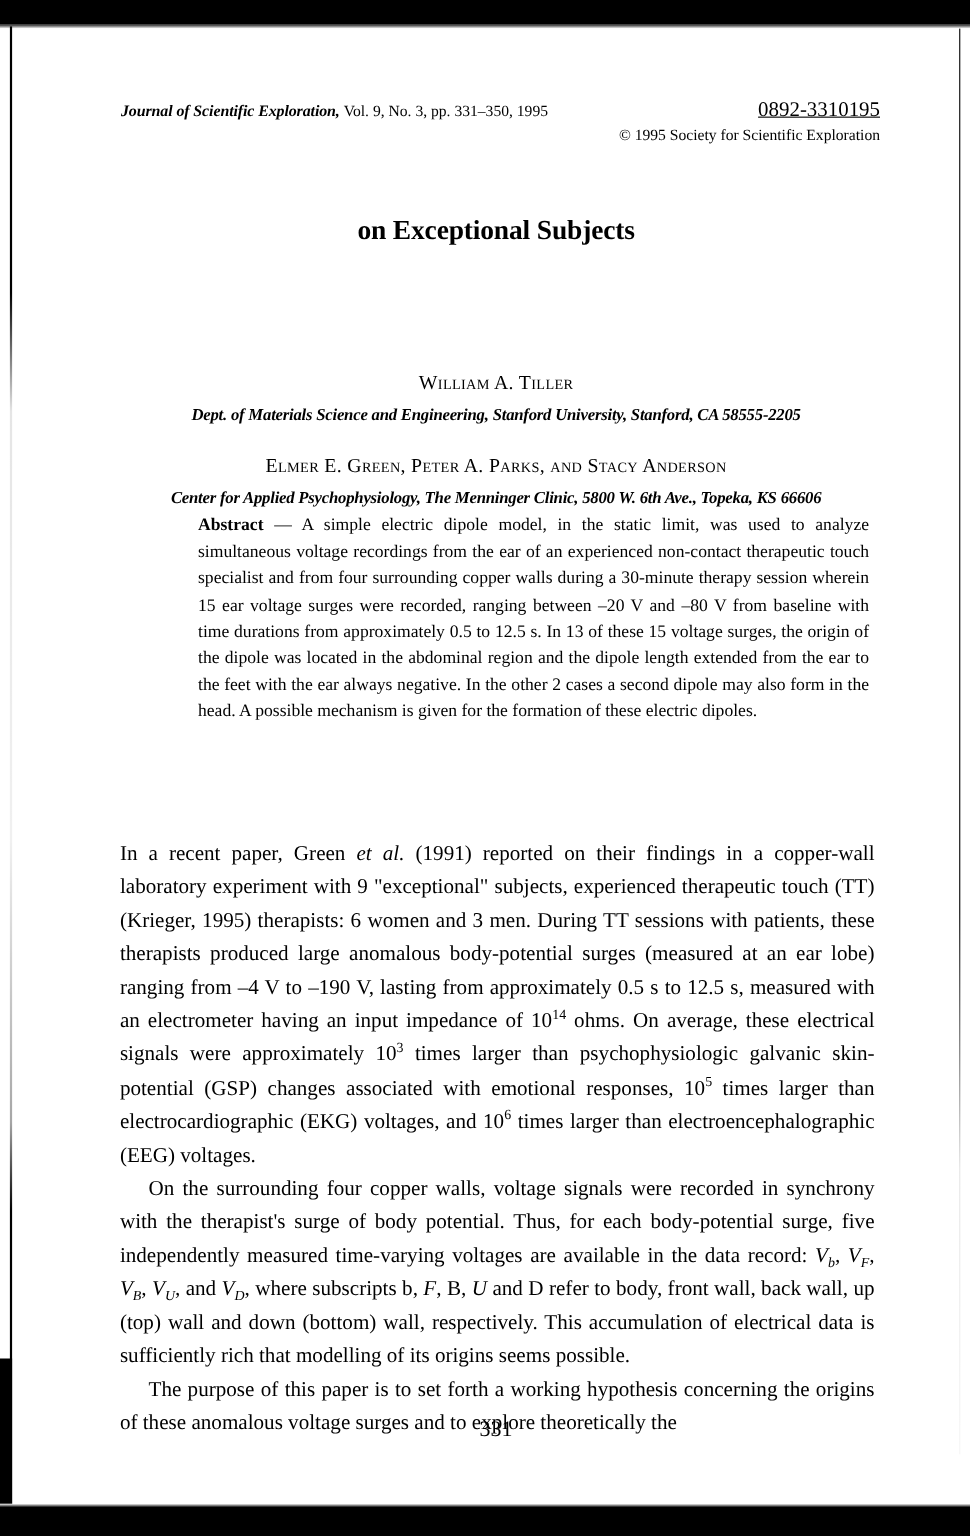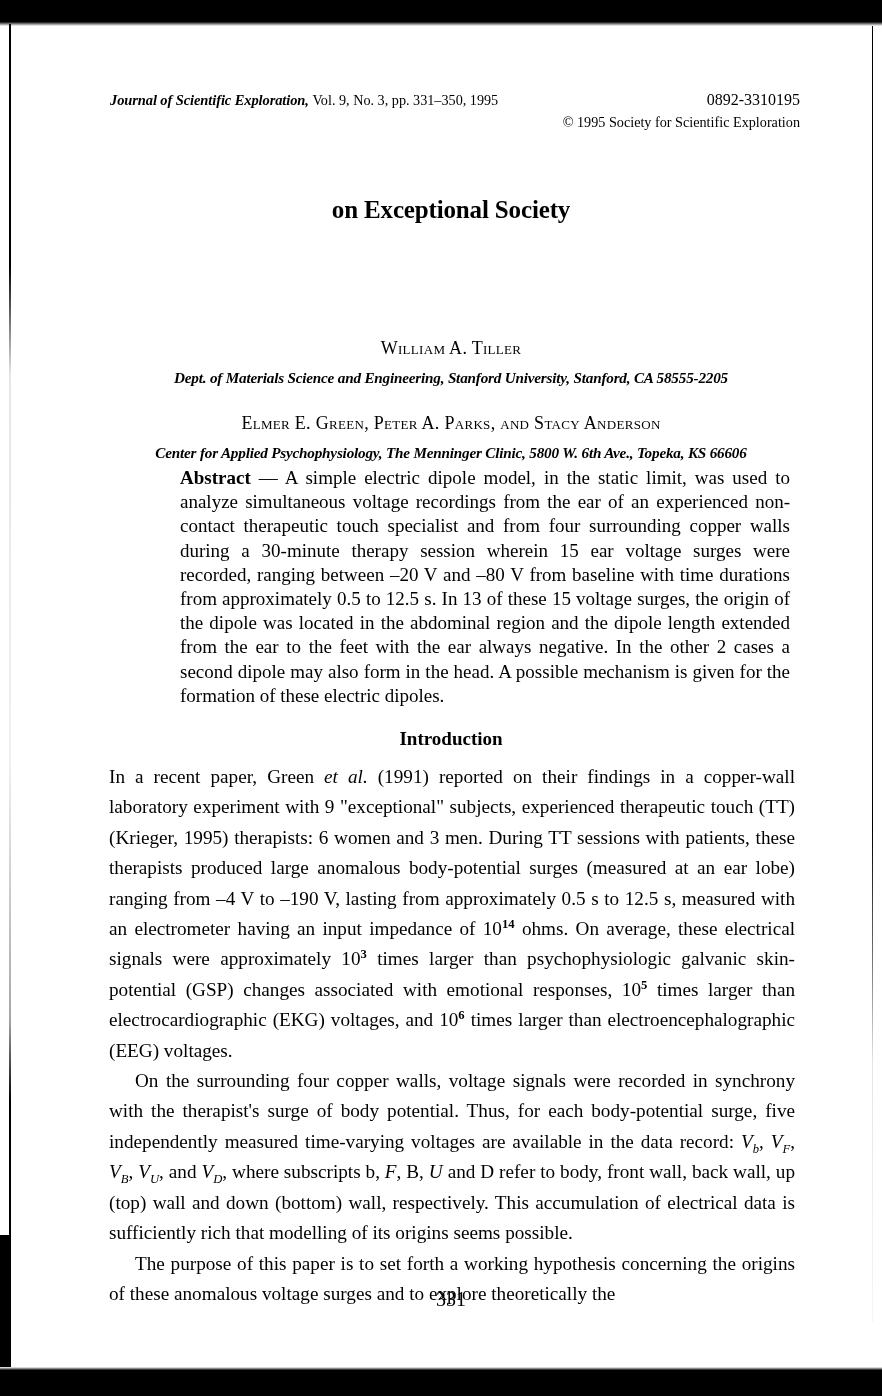--- a/index.html
+++ b/index.html
@@ -89,21 +89,21 @@
     justify-content: space-between;
     align-items: baseline;
   }
   .journal-name {
     font-style: italic;
     font-weight: bold;
     font-size: 14.5px;
     letter-spacing: -0.1px;
   }
   .issue-info { font-size: 14.2px; }
-  .issn { font-size: 16px; }
+  .issn { font-size: 19px; text-decoration: underline; }
   .copyright-line {
     text-align: right;
     font-size: 14.2px;
     margin-top: 2px;
   }
 
   .title-block {
     position: absolute;
     left: 91px;
     top: 193px;
@@ -138,21 +138,21 @@
     letter-spacing: -0.2px;
     margin-top: 10px;
   }
   .author-line.second { margin-top: 26px; }
 
   .abstract {
     position: absolute;
     left: 170px;
     top: 466px;
     width: 610px;
-    font-size: 19px;
+    font-size: 16px;
     line-height: 24.2px;
     text-align: justify;
     text-justify: inter-word;
   }
   .abstract b { font-weight: bold; }
 
   .section-heading {
     position: absolute;
     left: 91px;
     top: 728px;
@@ -168,21 +168,21 @@
     top: 762px;
     width: 686px;
     font-size: 19.2px;
     line-height: 30.4px;
     text-align: justify;
     text-justify: inter-word;
   }
   .body-text p { margin: 0; }
   .body-text p.indented { text-indent: 26px; }
   .body-text i { font-style: italic; }
-  .body-text sup { font-size: 0.66em; vertical-align: super; line-height: 0; font-weight: bold; }
+  .body-text sup { font-size: 0.66em; vertical-align: super; line-height: 0; }
   .body-text sub { font-size: 0.66em; vertical-align: sub; line-height: 0; }
   .var { font-style: italic; }
 
   .folio {
     position: absolute;
     left: 91px;
     top: 1288px;
     width: 700px;
     text-align: center;
     font-size: 20px;
@@ -206,37 +206,36 @@
       <div>
         <span class="journal-name">Journal of Scientific Exploration,</span>
         <span class="issue-info">Vol. 9, No. 3, pp. 331–350, 1995</span>
       </div>
       <div class="issn">0892-3310195</div>
     </div>
     <div class="copyright-line">© 1995 Society for Scientific Exploration</div>
   </div>
 
   <div class="title-block">
-    <div>on Exceptional Society</div>
+    <div>on Exceptional Subjects</div>
   </div>
 
   <div class="authors-block">
     <div class="author-line smallcaps">William A. Tiller</div>
     <div class="affil-line">Dept. of Materials Science and Engineering, Stanford University, Stanford, CA 58555-2205</div>
     <div class="author-line smallcaps second">Elmer E. Green, Peter A. Parks, and Stacy Anderson</div>
     <div class="affil-line">Center for Applied Psychophysiology, The Menninger Clinic, 5800 W. 6th Ave., Topeka, KS 66606</div>
   </div>
 
   <div class="abstract">
     <b>Abstract</b>
     <span>—</span>
     <span>A simple electric dipole model, in the static limit, was used to analyze simultaneous voltage recordings from the ear of an experienced non-contact therapeutic touch specialist and from four surrounding copper walls during a 30-minute therapy session wherein 15 ear voltage surges were recorded, ranging between –20 V and –80 V from baseline with time durations from approximately 0.5 to 12.5 s. In 13 of these 15 voltage surges, the origin of the dipole was located in the abdominal region and the dipole length extended from the ear to the feet with the ear always negative. In the other 2 cases a second dipole may also form in the head. A possible mechanism is given for the formation of these electric dipoles.</span>
   </div>
 
-  <div class="section-heading">Introduction</div>
 
   <div class="body-text">
     <p><span>In a recent paper, Green </span><i>et al.</i><span> (1991) reported on their findings in a copper-wall laboratory experiment with 9 "exceptional" subjects, experienced therapeutic touch (TT) (Krieger, 1995) therapists: 6 women and 3 men. During TT sessions with patients, these therapists produced large anomalous body-potential surges (measured at an ear lobe) ranging from –4 V to –190 V, lasting from approximately 0.5 s to 12.5 s, measured with an electrometer having an input impedance of 10</span><sup>14</sup><span> ohms. On average, these electrical signals were approximately 10</span><sup>3</sup><span> times larger than psychophysiologic galvanic skin-potential (GSP) changes associated with emotional responses, 10</span><sup>5</sup><span> times larger than electrocardiographic (EKG) voltages, and 10</span><sup>6</sup><span> times larger than electroencephalographic (EEG) voltages.</span></p>
 
     <p class="indented"><span>On the surrounding four copper walls, voltage signals were recorded in synchrony with the therapist's surge of body potential. Thus, for each body-potential surge, five independently measured time-varying voltages are available in the data record: </span><span class="var">V</span><sub class="var">b</sub><span>, </span><span class="var">V</span><sub class="var">F</sub><span>, </span><span class="var">V</span><sub class="var">B</sub><span>, </span><span class="var">V</span><sub class="var">U</sub><span>, and </span><span class="var">V</span><sub class="var">D</sub><span>, where subscripts b, </span><i>F</i><span>, B, </span><i>U</i><span> and D refer to body, front wall, back wall, up (top) wall and down (bottom) wall, respectively. This accumulation of electrical data is sufficiently rich that modelling of its origins seems possible.</span></p>
 
     <p class="indented">The purpose of this paper is to set forth a working hypothesis concerning the origins of these anomalous voltage surges and to explore theoretically the</p>
   </div>
 
   <div class="folio">331</div>

